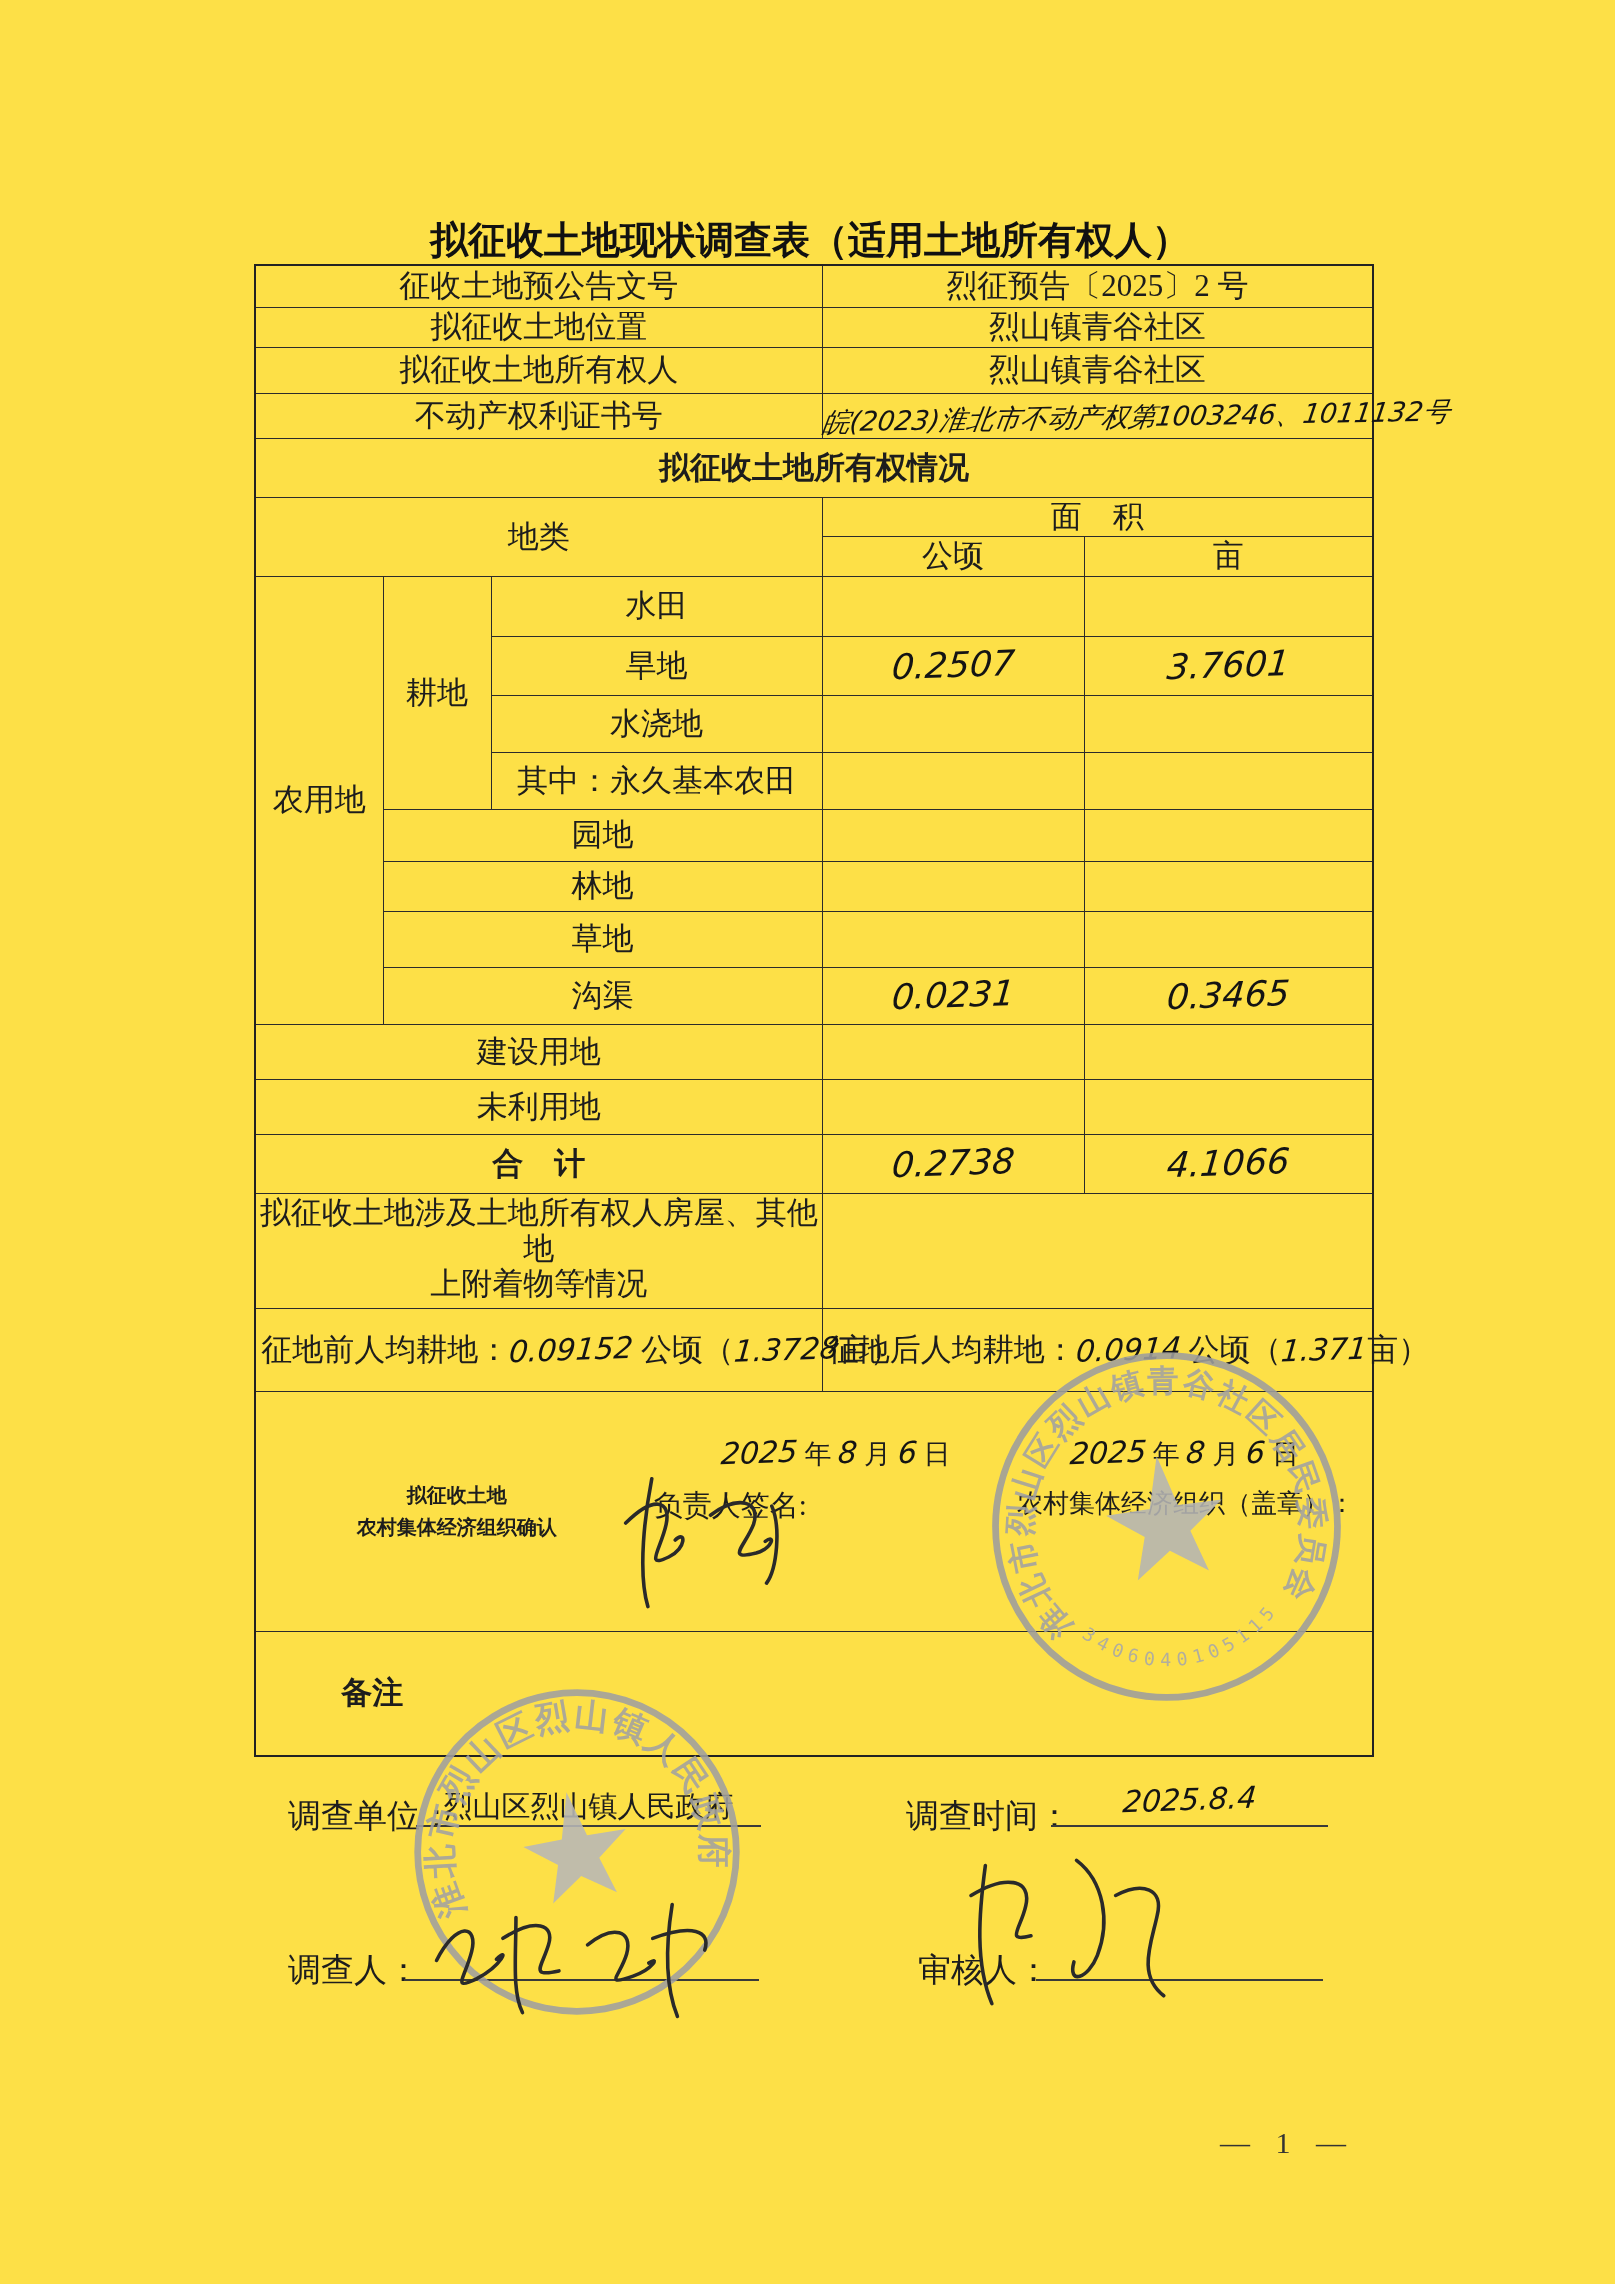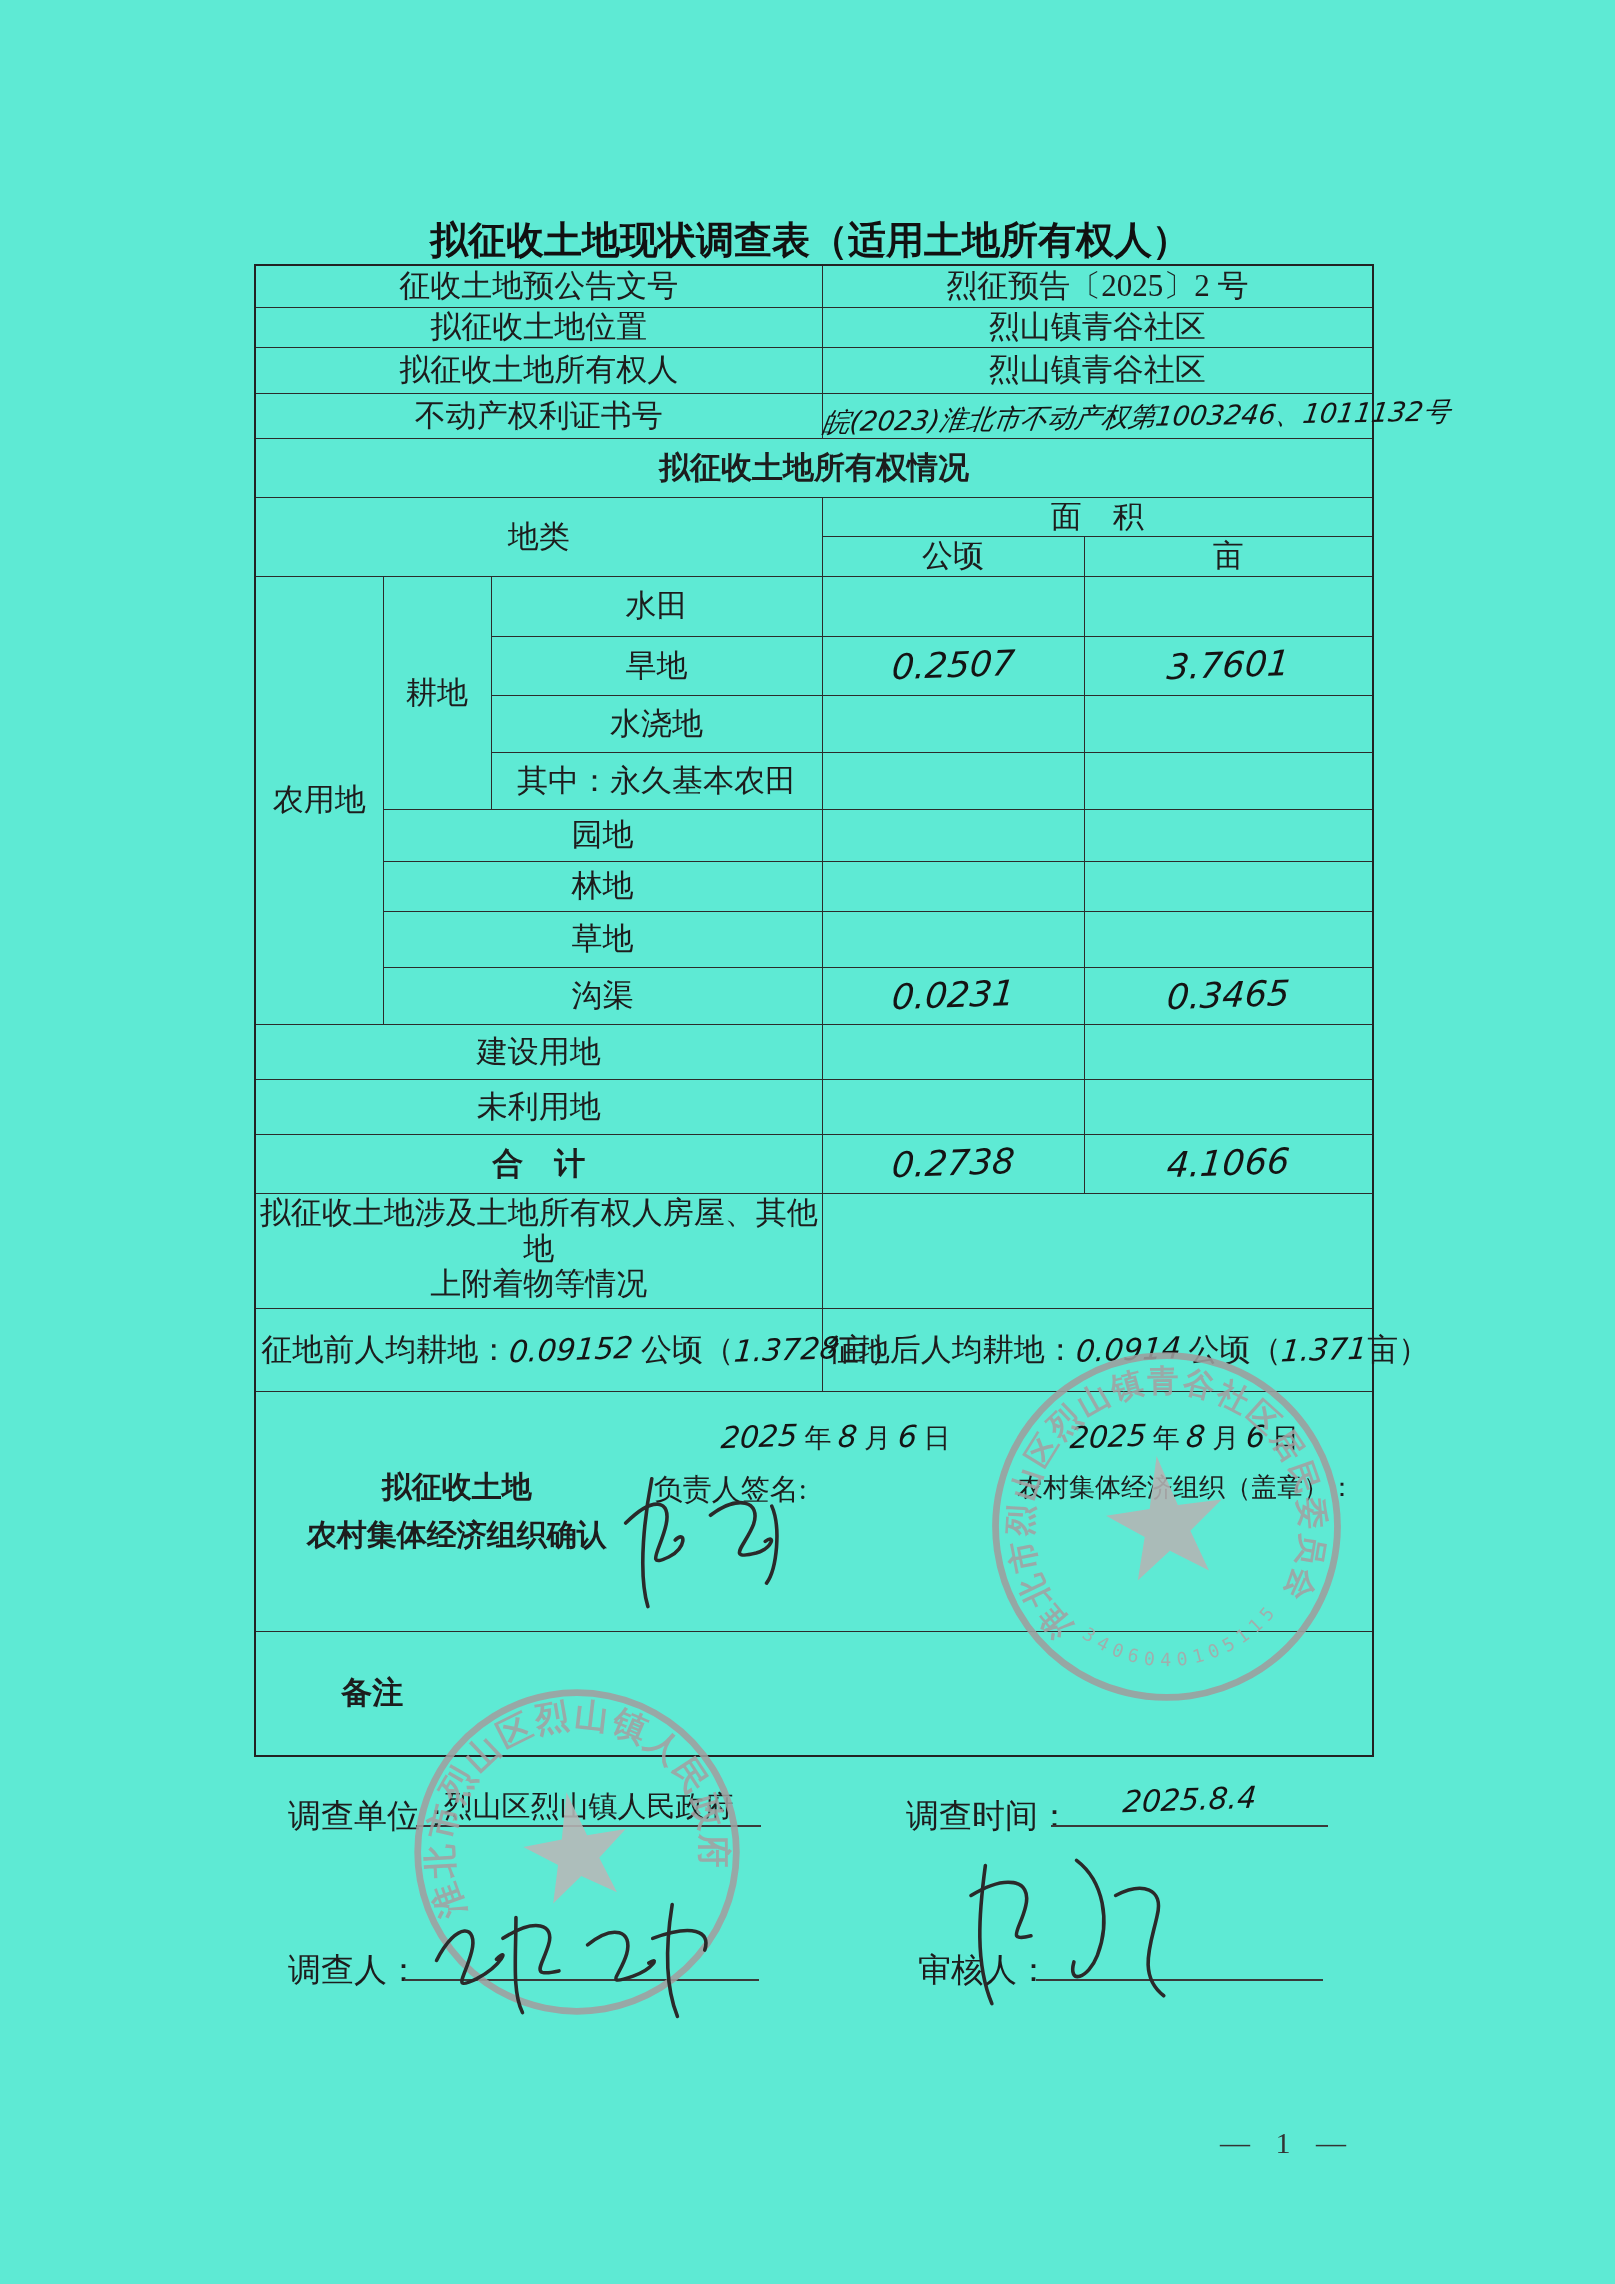--- a/index.html
+++ b/index.html
@@ -1,37 +1,37 @@
 <!DOCTYPE html>
 <html style="font-size:10.4px"><head>
 <meta charset="utf-8">
 <style>
   html,body{margin:0;padding:0;background:#ffffff;}
-  .page{position:relative;width:1616px;height:2284px;background:#5eead4;overflow:hidden;
+  .page{position:relative;width:1616px;height:2284px;background:#fde047;overflow:hidden;
         font-family:"Liberation Serif",serif;color:#1d1d1d;}
   .title{position:absolute;left:251px;top:215px;width:1118px;text-align:center;
          font-family:"Liberation Sans",sans-serif;font-weight:bold;font-size:38px;color:#111;}
   table.main{position:absolute;left:254px;top:264px;width:1118px;border-collapse:collapse;
              table-layout:fixed;}
   table.main td{border:1.3px solid #2b2b2b;text-align:center;vertical-align:middle;
                 font-size:31px;line-height:1.15;padding:0;color:#1d1d1d;overflow:visible;}
   table.main{border:2px solid #222;}
   .bold{font-family:"Liberation Sans",sans-serif;font-weight:bold;margin-left:15px;}
   .hand{font-family:"DejaVu Sans",sans-serif;font-style:italic;color:#141414;
         display:inline-block;transform:rotate(-2deg) skewX(-7deg);}
   .hand-num{font-size:35px;}
   .hand-sm{font-size:30px;}
   .cert-hand{font-size:27px;white-space:nowrap;transform:rotate(-1deg) skewX(-9deg);}
   .pc-cell{text-align:left !important;font-size:27px;padding-left:5.2px !important;white-space:nowrap;}
   .attach-cell{font-size:29px;line-height:1.5;font-family:Liberation Mono, monospace;}
   .flexrow{display:flex;width:100%;height:100%;}
   .fbox{position:relative;height:100%;box-sizing:border-box;}
   .fbox+.fbox{border-left:1.3px solid #2b2b2b;}
   .confirm-left{display:flex;flex-direction:column;justify-content:center;align-items:center;
-                font-size:30px;line-height:1.6;}
+                font-size:20px;line-height:1.6;}
   .sign-label{position:absolute;left:10.4px;top:10.4px;font-size:29px;}
   .seal-label{position:absolute;left:6.5px;top:10.4px;font-size:26px;white-space:nowrap;}
   .date-line{position:absolute;bottom:9px;font-size:27px;white-space:nowrap;}
   .remark-label-box{display:flex;align-items:center;justify-content:center;font-size:31px;}
   .footer-label{position:absolute;font-size:33px;white-space:nowrap;}
   .uline{position:absolute;border-bottom:2.6px solid #3a3a3a;text-align:center;font-size:27px;}
   .page-number{position:absolute;left:1220px;top:2126px;font-size:30px;letter-spacing:9px;color:#333;}
   .stamp{position:absolute;opacity:0.88;pointer-events:none;}
   .sig{position:absolute;pointer-events:none;}
   .sig path{fill:none;stroke:#2a2a2a;stroke-width:5.5;stroke-linecap:round;stroke-linejoin:round;}

